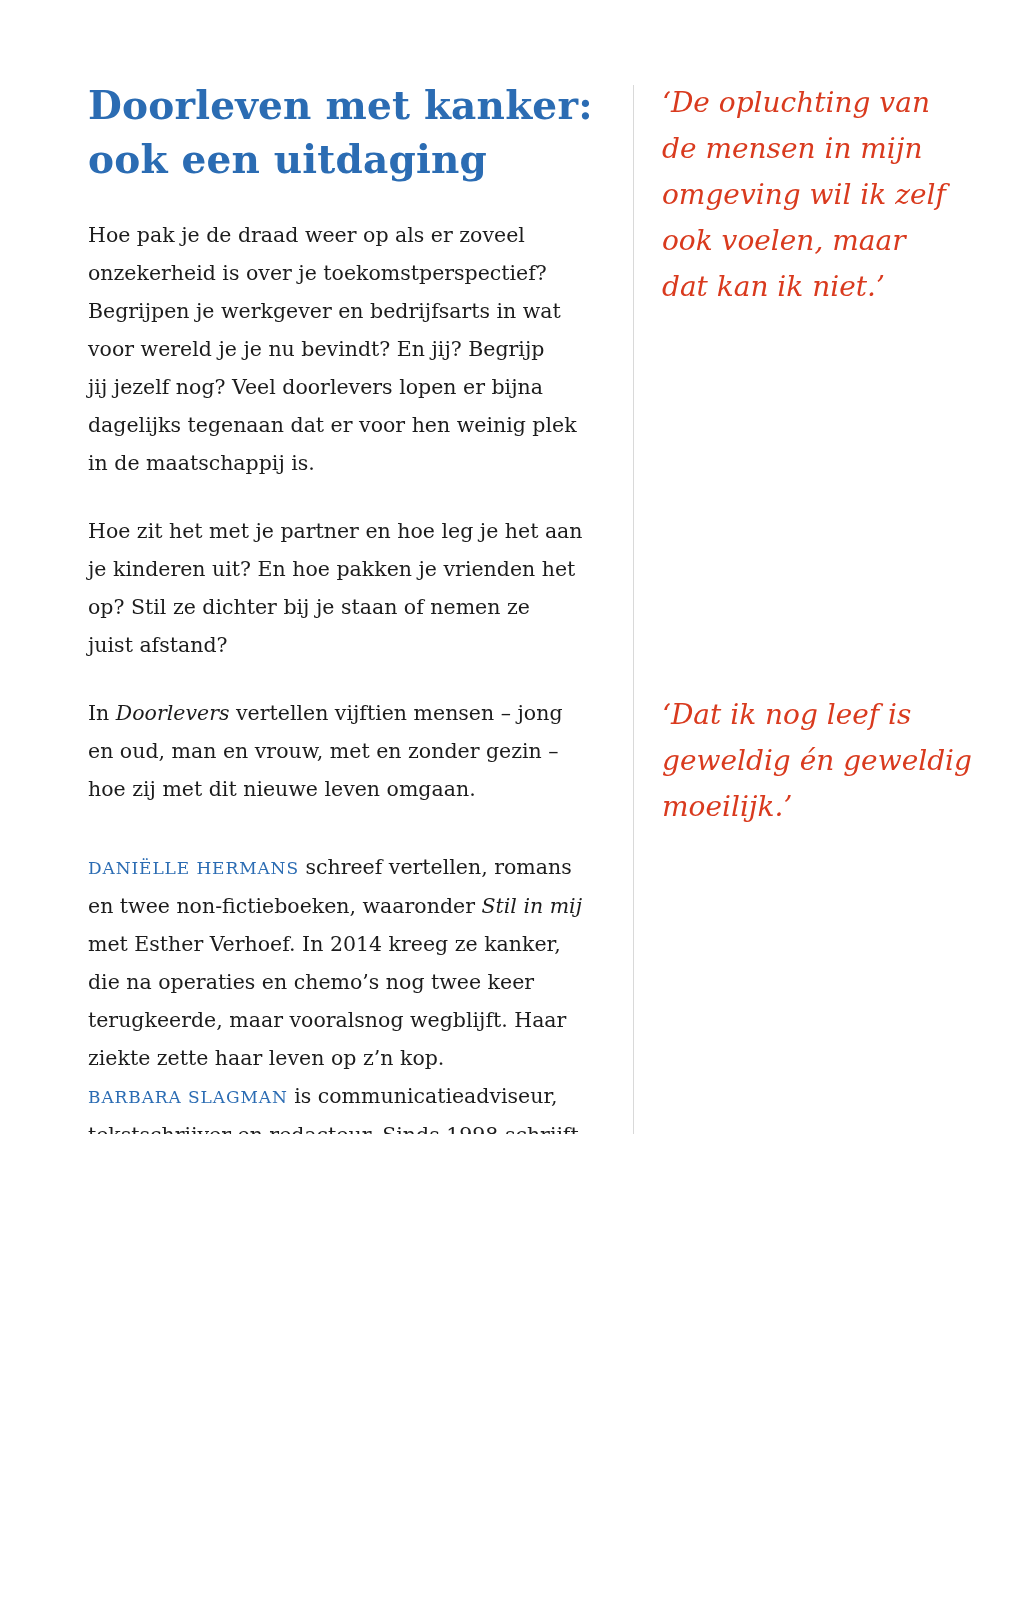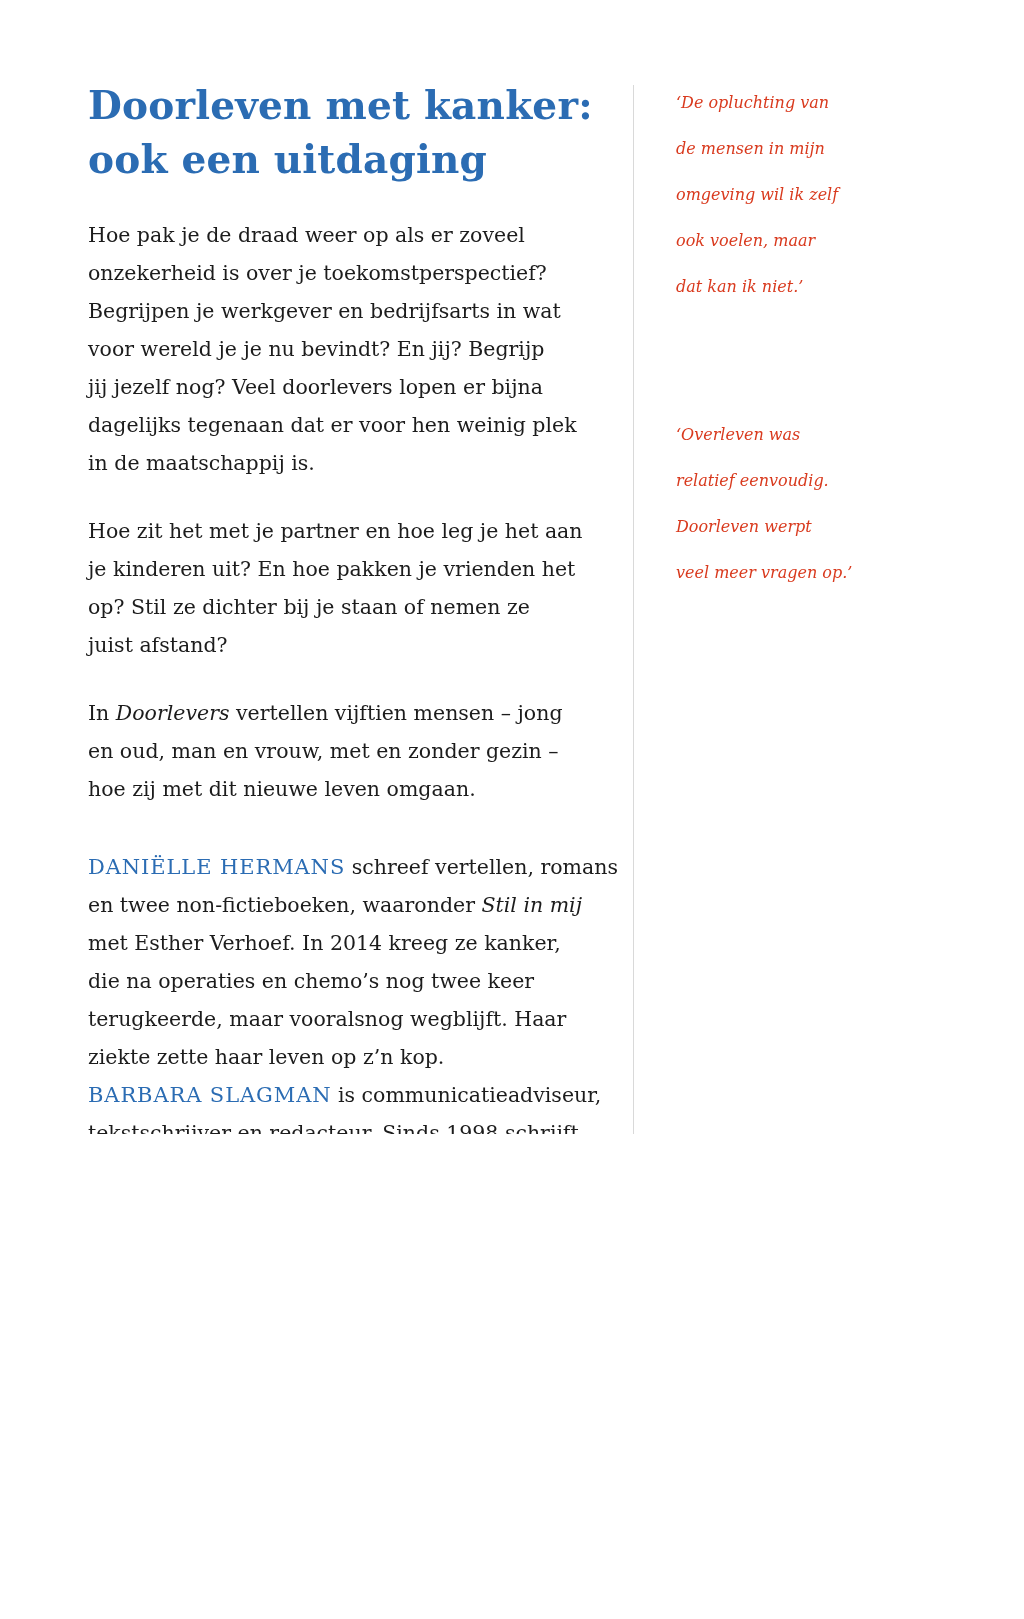--- a/index.html
+++ b/index.html
@@ -15,26 +15,26 @@
   }
   .para{
     font-size:20.5px;line-height:38px;color:var(--text);
     white-space:pre-line;margin:30px 0 0 0;
   }
   .para.first{margin-top:34px;}
   .para.bio-first{margin-top:40px;}
   .para.bio-next{margin-top:0;}
   .seg-plain{font-style:normal;}
   .seg-italic{font-style:italic;margin-top:42px;}
-  .seg-name{color:var(--blue);font-size:21px;letter-spacing:0.9px;}
+  .seg-name{color:var(--blue);font-size:17px;letter-spacing:0.9px;}
   .divider{position:absolute;left:633px;top:85px;width:1px;height:1460px;background:var(--divider);}
   .quote{
     position:absolute;left:662px;width:335px;
-    font-size:16px;line-height:46px;font-style:italic;
-    color:var(--red);white-space:pre-line;margin-left:14px;
+    font-size:28px;line-height:46px;font-style:italic;
+    color:var(--red);white-space:pre-line;
   }
   .q0{top:80px;} .q1{top:412px;} .q2{top:692px;} .q3{top:938px;}
   .barcode{position:absolute;left:668px;top:1283px;width:200px;height:162px;}
   .bars{position:absolute;left:0;top:0;width:190px;height:152px;}
   .bar{position:absolute;top:0;width:2px;height:138px;background:#0a0a0a;}
   .bar.tall{height:152px;}
   .bc-digits{
     position:absolute;top:138px;left:0;width:100%;height:22px;
     font-family:"DejaVu Sans Mono",monospace;font-size:16px;color:#111;
   }
@@ -85,24 +85,23 @@
 interviews.</span></div>
   </div>
 
   <div class="divider"></div>
 
   <div class="quote q0">‘De opluchting van
 de mensen in mijn
 omgeving wil ik zelf
 ook voelen, maar
 dat kan ik niet.’</div>
-  <div class="quote q1">‘Overleven was
-relatief eenvoudig.
-Doorleven werpt
-veel meer vragen op.’</div>
+  <div class="quote q2">‘Dat ik nog leef is
+geweldig én geweldig
+moeilijk.’</div>
 
   <div class="barcode">
     <div class="bars">
         <div class="bar tall" style="left: 0px;"></div>
         <div class="bar tall" style="left: 4px;"></div>
         <div class="bar" style="left: 8px;"></div>
         <div class="bar" style="left: 10px;"></div>
         <div class="bar" style="left: 12px;"></div>
         <div class="bar" style="left: 16px;"></div>
         <div class="bar" style="left: 18px;"></div>

